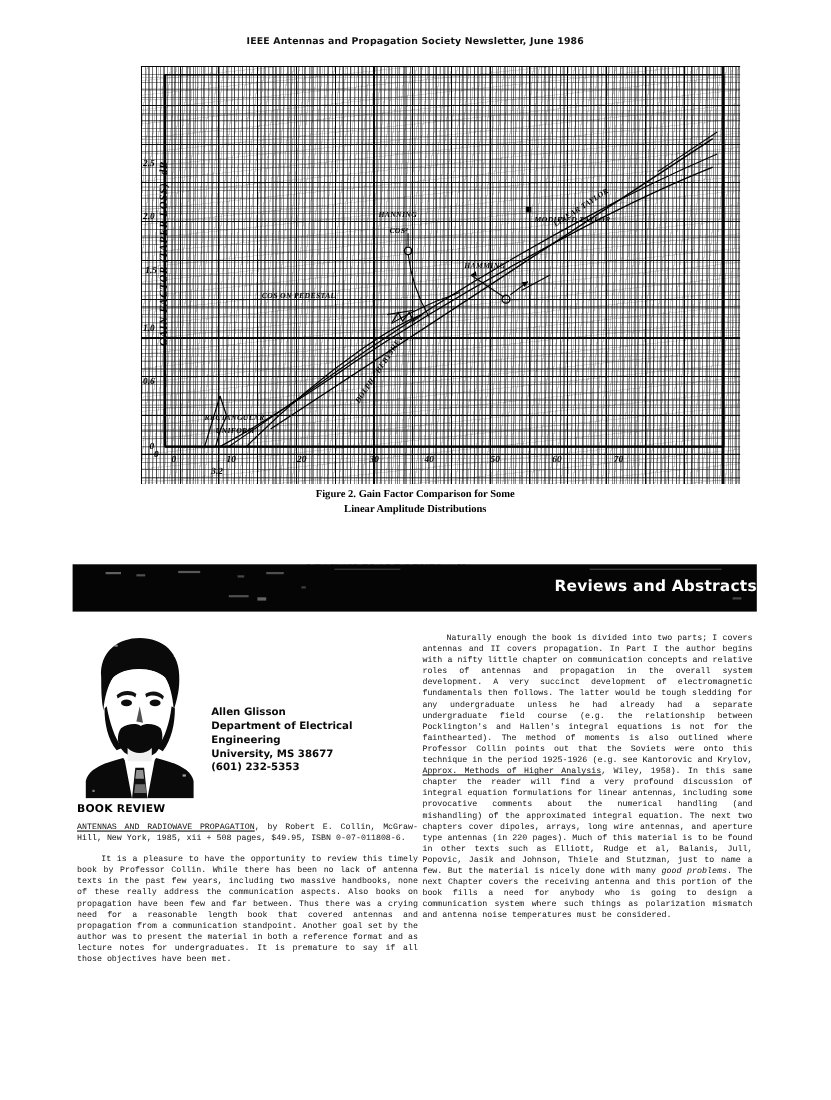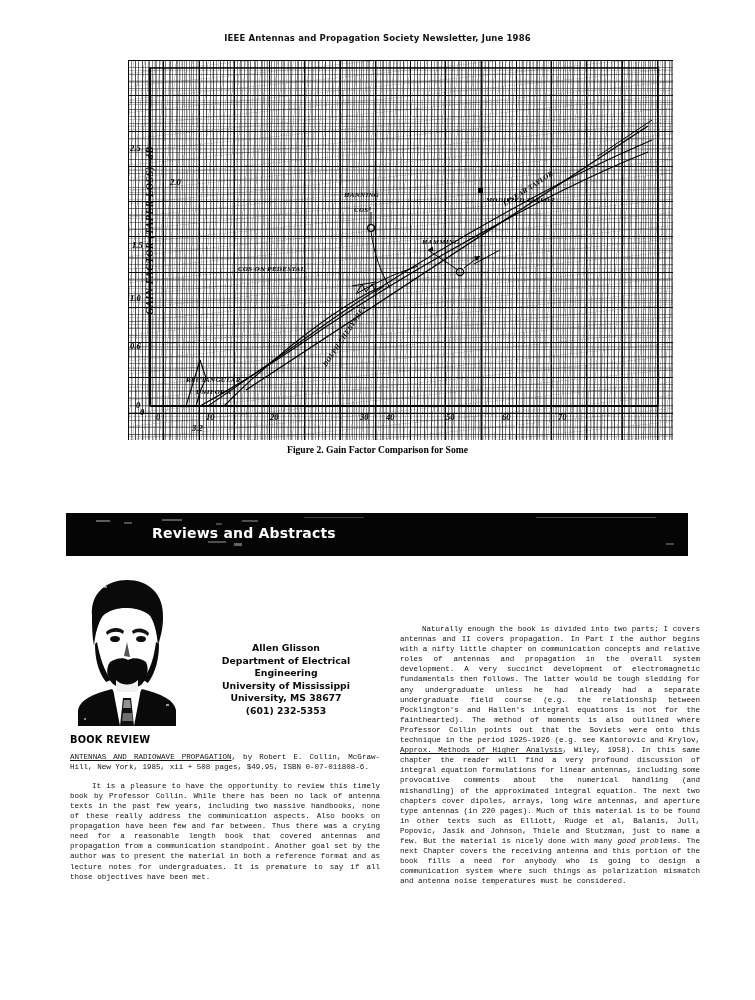--- a/index.html
+++ b/index.html
@@ -113,51 +113,51 @@
   }
 
   
   .banner {
     position: absolute; left: 66px; top: 513px;
     width: 622px; height: 43px;
     background: #050505;
   }
   .banner-text {
     position: absolute; left: 0; top: 12px; width: 622px;
-    text-align: left;
+    text-align: right;
     color: #fff;
     font-family: "DejaVu Sans", sans-serif;
     font-weight: bold;
     font-size: 14px;
     letter-spacing: .2px;
     padding-left: 86px;
   }
   .banner-speck { position: absolute; inset: 0; opacity: .5; }
 
   
   .col-left  { position: absolute; left: 70px;  top: 576px; width: 310px; }
-  .col-right { position: absolute; left: 400px; top: 576px; width: 300px; margin-top: 48px; }
+  .col-right { position: absolute; left: 384px; top: 576px; width: 300px; }
 
   .photo {
     width: 112px; height: 150px;
     float: left;
     margin: 0 10px 4px 0;
     background: #fff;
     overflow: hidden;
     position: relative;
   }
   .byline {
     font-family: "DejaVu Sans", sans-serif;
     font-weight: bold;
     font-size: 9.3px;
     line-height: 12.6px;
     color: #0a0a0a;
     padding-top: 66px;
   }
-  .byline div { white-space: nowrap; text-align: center; }
+  .byline div { white-space: nowrap; }
 
   .section-title {
     clear: both;
     font-family: "DejaVu Sans", sans-serif;
     font-weight: bold;
     font-size: 9.8px;
     margin: 16px 0 7px 0;
     letter-spacing: .2px;
   }
 
@@ -230,28 +230,28 @@
 
         <path d="M 470 96 L 524 60" stroke="#000" stroke-width="1" fill="none"></path>
 
         <path d="M 372 190 L 346 204" stroke="#000" stroke-width="1" fill="none"></path>
       </svg>
 
       <div class="tick" style="left:8px;  top:340px;">0</div>
       <div class="tick" style="left:2px;  top:281px;">0.6</div>
       <div class="tick" style="left:2px;  top:233px;">1.0</div>
       <div class="tick" style="left:4px;  top:180px;">1.5</div>
-      <div class="tick" style="left:2px;  top:117px;margin-left:40px;">2.0</div>
+      <div class="tick" style="left:2px;  top:131px;">2.0</div>
       <div class="tick" style="left:2px;  top:83px;">2.5</div>
 
       <div class="tick" style="left:12px; top:347px;">0</div>
       <div class="tick" style="left:28px;  top:352px;">0</div>
       <div class="tick" style="left:78px;  top:352px;">10</div>
       <div class="tick" style="left:142px; top:352px;">20</div>
-      <div class="tick" style="left:208px; top:352px;padding-left:24px;">30</div>
+      <div class="tick" style="left:208px; top:352px;">30</div>
       <div class="tick" style="left:258px; top:352px;text-align:center;">40</div>
       <div class="tick" style="left:318px; top:352px;">50</div>
       <div class="tick" style="left:374px; top:352px;">60</div>
       <div class="tick" style="left:430px; top:352px;">70</div>
       <div class="tick" style="left:64px; top:363px;">3.2</div>
 
       <div class="curvelabel" style="left:216px; top:131px;">HANNING</div>
       <div class="curvelabel" style="left:226px; top:146px;">COS²</div>
       <div class="curvelabel" style="left:110px; top:205px;">COS ON PEDESTAL</div>
       <div class="curvelabel" style="left:294px; top:178px;">HAMMING</div>
@@ -261,20 +261,21 @@
       <div class="curvelabel" style="left:58px; top:316px;">RECTANGULAR</div>
       <div class="curvelabel" style="left:68px; top:328px;">UNIFORM</div>
     </div>
 
     <div class="axis-label" id="ylabel">GAIN FACTOR (TAPER LOSS) -dB</div>
     <div class="axis-label" id="xlabel">PEAK SIDELOBE LEVEL  (-dB)</div>
   </div>
 
   <div class="caption">
     <div>Figure 2.  Gain Factor Comparison for Some</div>
+    <div>Linear Amplitude Distributions</div>
   </div>
 
   <div class="banner">
     <svg class="banner-speck" viewBox="0 0 622 43" preserveAspectRatio="none">
       <rect x="30" y="7" width="14" height="2" fill="#bbb"></rect>
       <rect x="58" y="9" width="8" height="2" fill="#999"></rect>
       <rect x="96" y="6" width="20" height="2" fill="#aaa"></rect>
       <rect x="150" y="10" width="6" height="2" fill="#888"></rect>
       <rect x="176" y="7" width="16" height="2" fill="#999"></rect>
       <rect x="208" y="20" width="4" height="2" fill="#777"></rect>
@@ -330,21 +331,20 @@
         <rect x="96" y="128" width="3" height="2" fill="#fff" opacity=".6"></rect>
         <rect x="14" y="142" width="2" height="2" fill="#fff" opacity=".5"></rect>
         <rect x="34" y="10" width="3" height="2" fill="#fff" opacity=".5"></rect>
       </svg>
     </div>
 
     <div class="byline">
       <div>Allen Glisson</div>
       <div>Department of Electrical</div>
       <div>Engineering</div>
-      <div>University of Mississippi</div>
       <div>University, MS 38677</div>
       <div>(601) 232-5353</div>
     </div>
 
     <div class="section-title">BOOK REVIEW</div>
 
     <div class="mono">
       <p><span class="u">ANTENNAS AND RADIOWAVE PROPAGATION</span><span>, by Robert E. Collin, McGraw-Hill, New York, 1985, xii + 508 pages, $49.95, ISBN 0-07-011808-6.</span></p>
       <p class="indent">It is a pleasure to have the opportunity to review this timely book by Professor Collin. While there has been no lack of antenna texts in the past few years, including two massive handbooks, none of these really address the communication aspects. Also books on propagation have been few and far between. Thus there was a crying need for a reasonable length book that covered antennas and propagation from a communication standpoint. Another goal set by the author was to present the material in both a reference format and as lecture notes for undergraduates. It is premature to say if all those objectives have been met.</p>
     </div>

